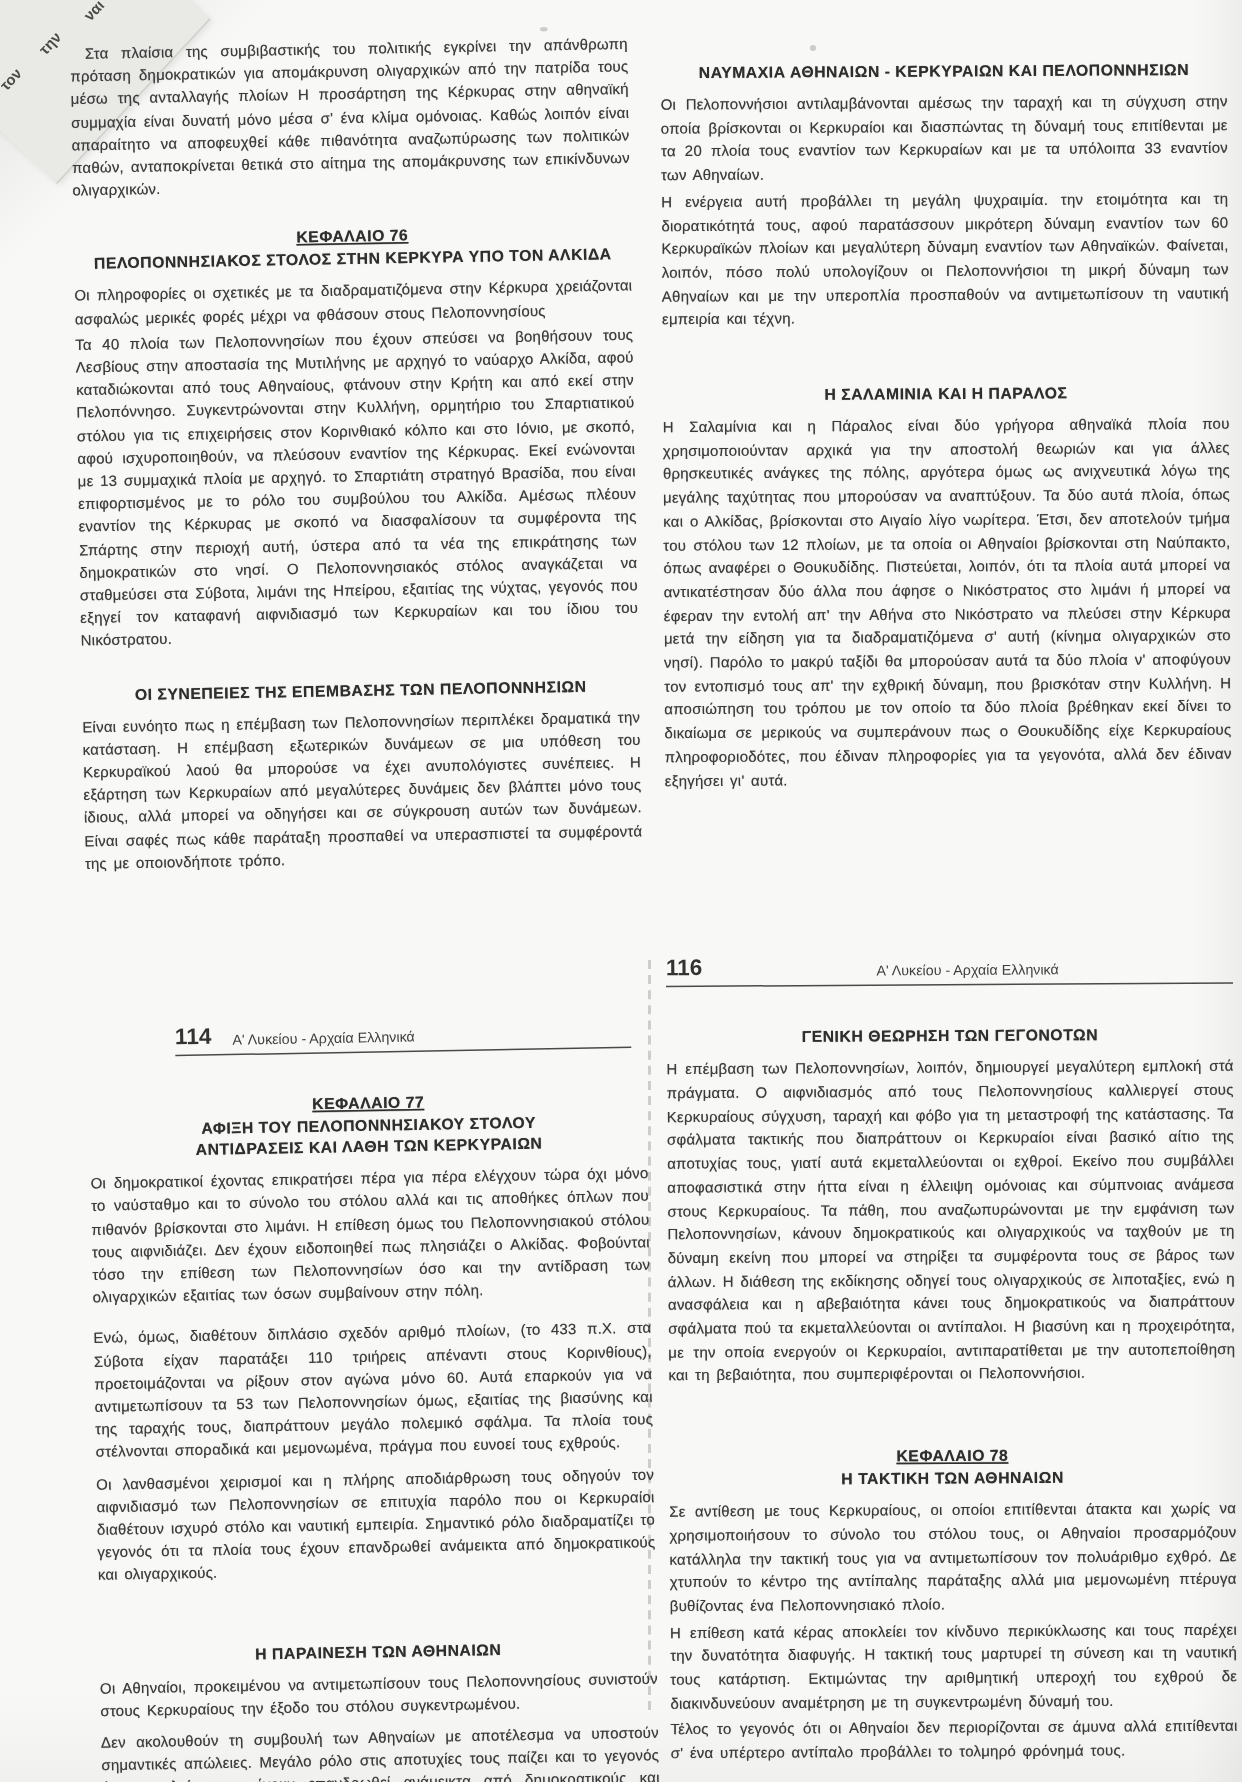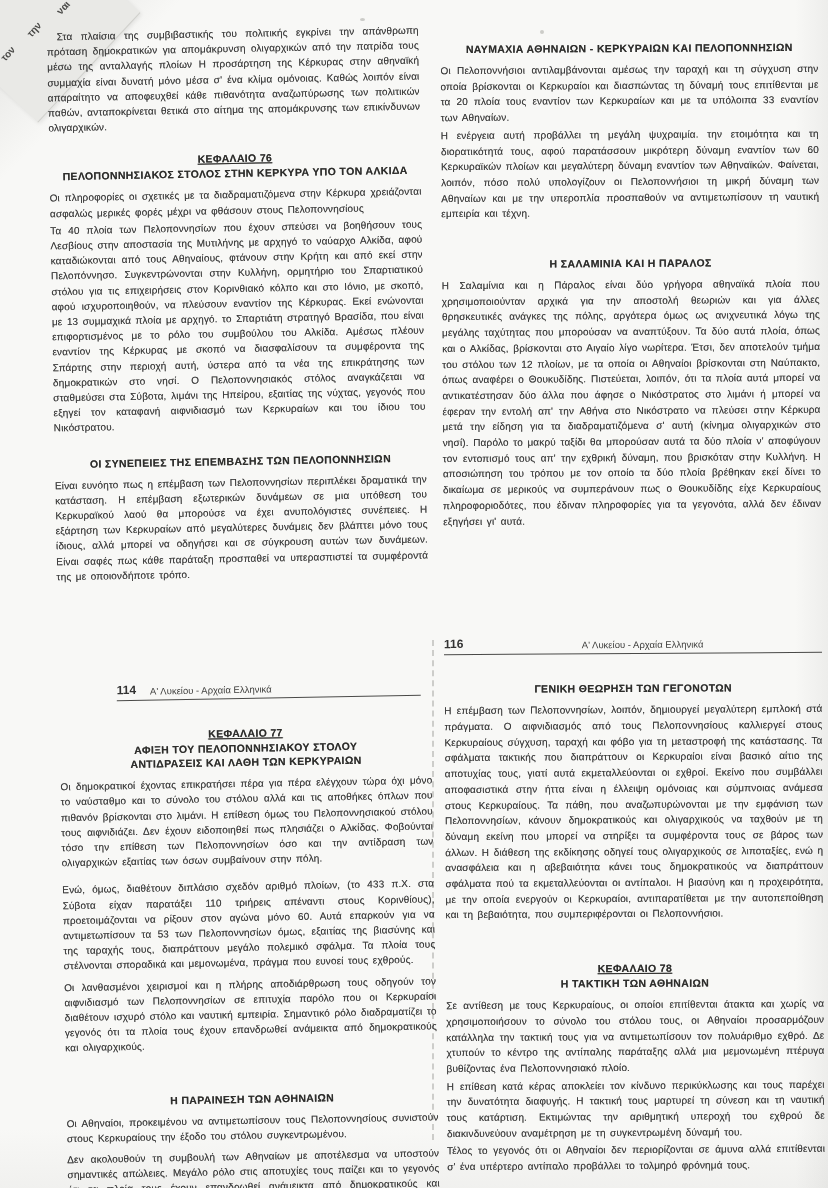--- a/index.html
+++ b/index.html
@@ -45,21 +45,21 @@
   .h{
     font-weight:bold;text-align:center;font-size:10.5px;letter-spacing:.35px;
     color:#2e2e2c;margin:0 0 8px 0;text-shadow:0 0 .5px rgba(30,30,30,.6);
   }
   .kicker{text-decoration:underline;margin-bottom:3px;}
 
   .footer{
     display:flex;align-items:flex-end;
     border-bottom:1.6px solid #4a4a48;padding-bottom:3px;
   }
-  .footer .num{font-weight:bold;font-size:12px;color:#333;text-decoration:none;}
+  .footer .num{font-weight:bold;font-size:15px;color:#333;text-decoration:none;}
   .footer .ftitle{font-size:9.5px;color:#3e3e3c;}
   .footer-left{margin-left:58px;margin-right:10px;}
   .footer-left .ftitle{margin-left:14px;}
   .footer-right .ftitle{flex:1;text-align:center;}
 
   
   .mt-intro{margin-top:26px;}
   .mt-ch76{margin-top:20px;}
   .mt-conseq{margin-top:22px;}
   .mt-footer-l{margin-top:100px;}

